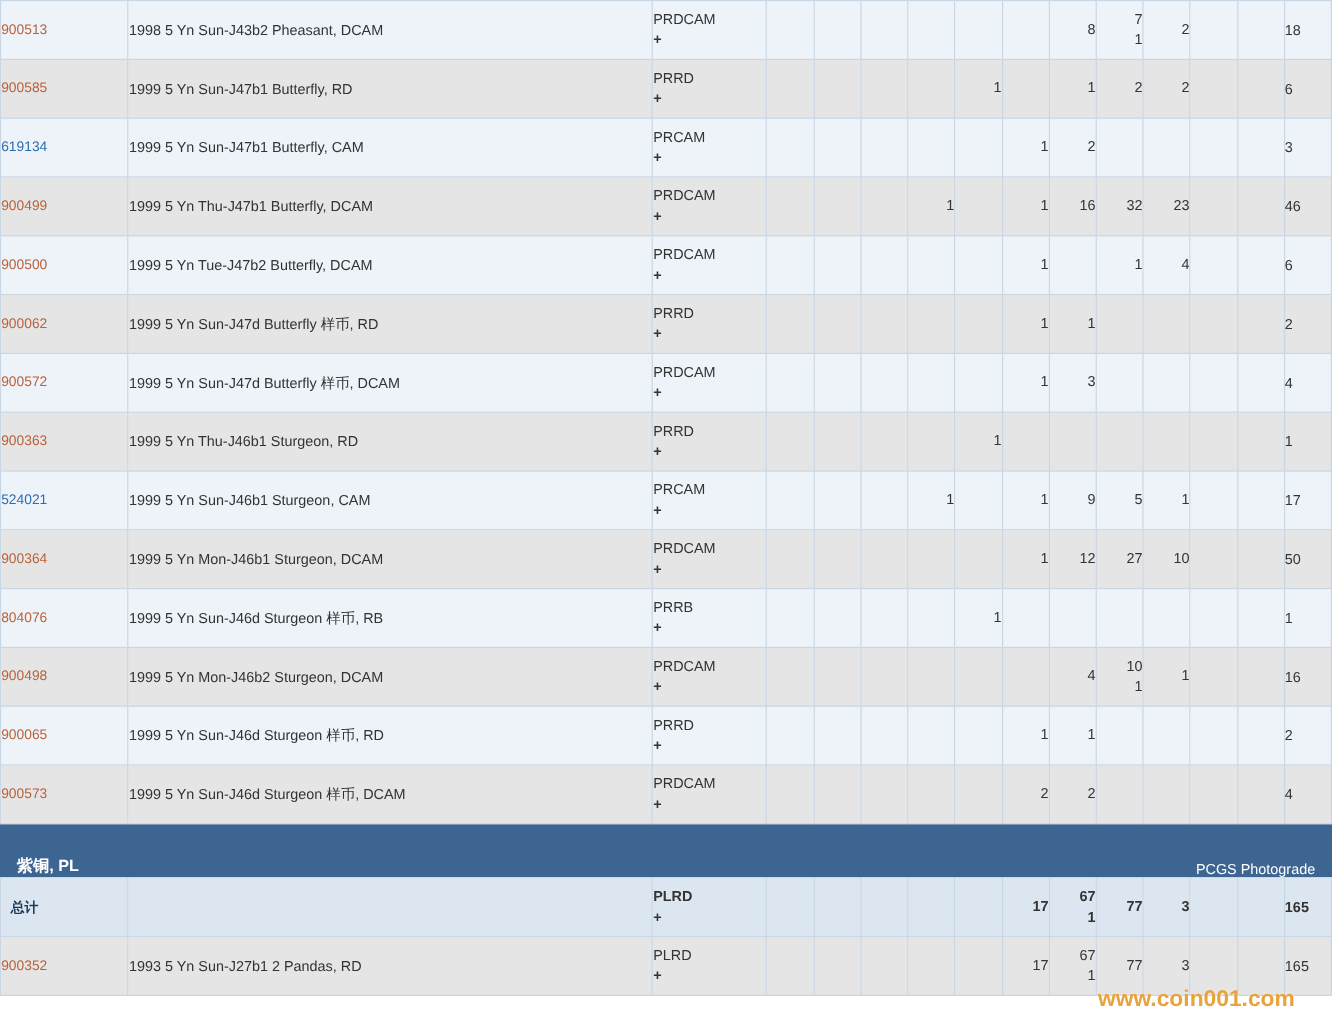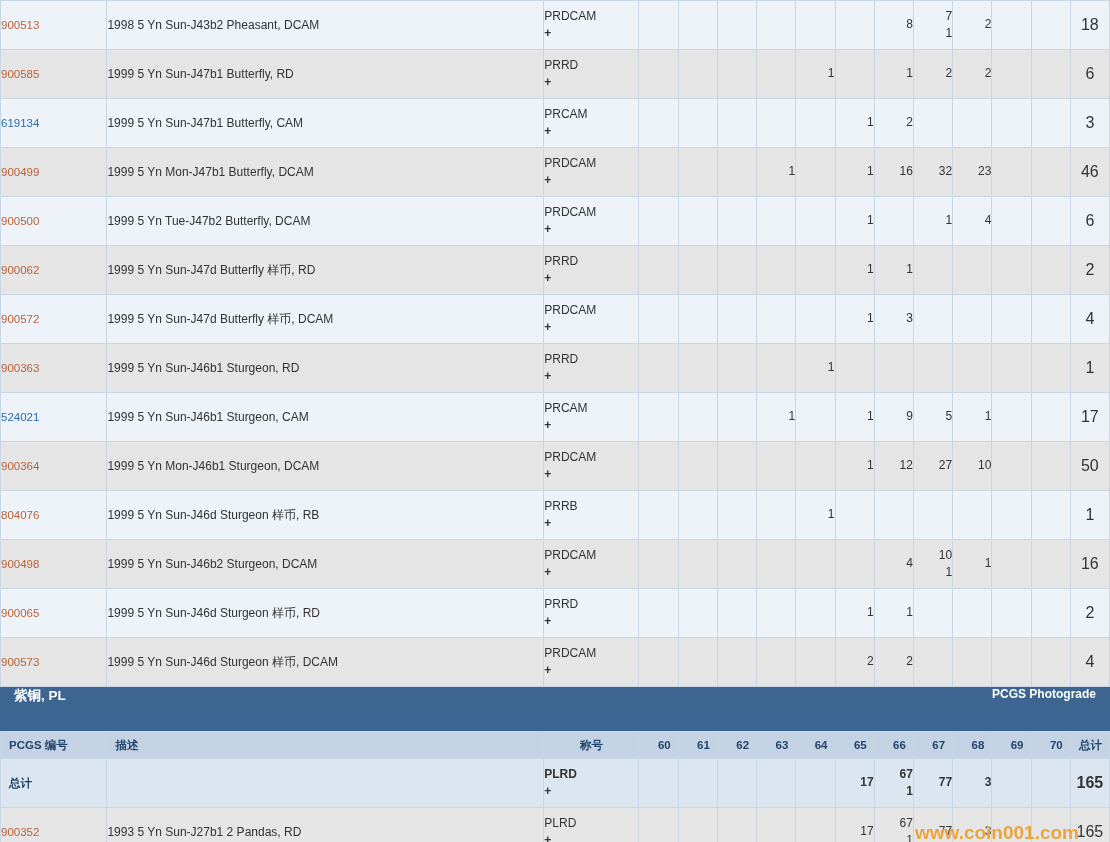--- a/index.html
+++ b/index.html
@@ -59,41 +59,41 @@
     line-height: 1.45;
   }
   td.desig .plus { display: block; font-weight: bold; }
   td.grade {
     text-align: right;
     padding-right: 7px;
     font-size: 12px;
     line-height: 1.45;
   }
   td.total {
-    text-align: center;
+    text-align: left;
     padding-right: 7px;
-    font-size: 16px;
+    font-size: 12px;
   }
   .sub { display: block; }
 
   
   .section-bar {
     background: #3d6591;
     color: #ffffff;
     height: 44px;
     display: flex;
-    align-items: flex-start;
+    align-items: flex-end;
     justify-content: space-between;
     padding: 0 14px;
     box-sizing: border-box;
     font-weight: bold;
     font-size: 13.5px;
   }
   .section-bar .right {
-    font-weight: bold;
+    font-weight: normal;
     font-size: 12px;
   }
   
   tr.col-head td {
     background: #c3d3e3;
     color: #23456b;
     font-weight: bold;
     font-size: 11.5px;
     height: 26px;
   }
@@ -197,21 +197,21 @@
         <td class="grade">2</td>
         <td class="grade"><span></span><span class="sub"></span></td>
         <td class="grade"></td>
         <td class="grade"></td>
         <td class="grade"></td>
         <td class="total">3</td>
       </tr>
 
       <tr class="row-even">
         <td class="cert"><a class="cert-link">900499</a></td>
-        <td class="desc">1999 5 Yn Mon-J47b1 Butterfly, DCAM</td>
+        <td class="desc">1999 5 Yn Thu-J47b1 Butterfly, DCAM</td>
         <td class="desig"><span>PRDCAM</span><span class="plus">+</span></td>
         <td class="grade"></td>
         <td class="grade"></td>
         <td class="grade"></td>
         <td class="grade">1</td>
         <td class="grade"></td>
         <td class="grade">1</td>
         <td class="grade">16</td>
         <td class="grade"><span>32</span><span class="sub"></span></td>
         <td class="grade">23</td>
@@ -269,21 +269,21 @@
         <td class="grade">3</td>
         <td class="grade"><span></span><span class="sub"></span></td>
         <td class="grade"></td>
         <td class="grade"></td>
         <td class="grade"></td>
         <td class="total">4</td>
       </tr>
 
       <tr class="row-even">
         <td class="cert"><a class="cert-link">900363</a></td>
-        <td class="desc">1999 5 Yn Sun-J46b1 Sturgeon, RD</td>
+        <td class="desc">1999 5 Yn Thu-J46b1 Sturgeon, RD</td>
         <td class="desig"><span>PRRD</span><span class="plus">+</span></td>
         <td class="grade"></td>
         <td class="grade"></td>
         <td class="grade"></td>
         <td class="grade"></td>
         <td class="grade">1</td>
         <td class="grade"></td>
         <td class="grade"></td>
         <td class="grade"><span></span><span class="sub"></span></td>
         <td class="grade"></td>
@@ -341,21 +341,21 @@
         <td class="grade"></td>
         <td class="grade"><span></span><span class="sub"></span></td>
         <td class="grade"></td>
         <td class="grade"></td>
         <td class="grade"></td>
         <td class="total">1</td>
       </tr>
 
       <tr class="row-even">
         <td class="cert"><a class="cert-link">900498</a></td>
-        <td class="desc">1999 5 Yn Sun-J46b2 Sturgeon, DCAM</td>
+        <td class="desc">1999 5 Yn Mon-J46b2 Sturgeon, DCAM</td>
         <td class="desig"><span>PRDCAM</span><span class="plus">+</span></td>
         <td class="grade"></td>
         <td class="grade"></td>
         <td class="grade"></td>
         <td class="grade"></td>
         <td class="grade"></td>
         <td class="grade"></td>
         <td class="grade">4</td>
         <td class="grade"><span>10</span><span class="sub">1</span></td>
         <td class="grade">1</td>
@@ -419,37 +419,20 @@
         <col class="c-g">
       <col class="c-g">
         <col class="c-g">
         <col class="c-g">
         <col class="c-g">
         <col class="c-g">
         <col class="c-g">
       <col class="c-tot">
     </colgroup>
     <tbody>
-      <tr class="col-head">
-        <td class="h-left">PCGS 编号</td>
-        <td class="h-left">描述</td>
-        <td class="h-center">称号</td>
-        <td class="h-right">60</td>
-        <td class="h-right">61</td>
-        <td class="h-right">62</td>
-        <td class="h-right">63</td>
-        <td class="h-right">64</td>
-        <td class="h-right">65</td>
-        <td class="h-right">66</td>
-        <td class="h-right">67</td>
-        <td class="h-right">68</td>
-        <td class="h-right">69</td>
-        <td class="h-right">70</td>
-        <td class="h-right">总计</td>
-      </tr>
 
       <tr class="totals">
         <td class="cert">总计</td>
         <td class="desc"></td>
         <td class="desig"><span>PLRD</span><span class="plus">+</span></td>
         <td class="grade"></td>
         <td class="grade"></td>
         <td class="grade"></td>
         <td class="grade"></td>
         <td class="grade"></td>

